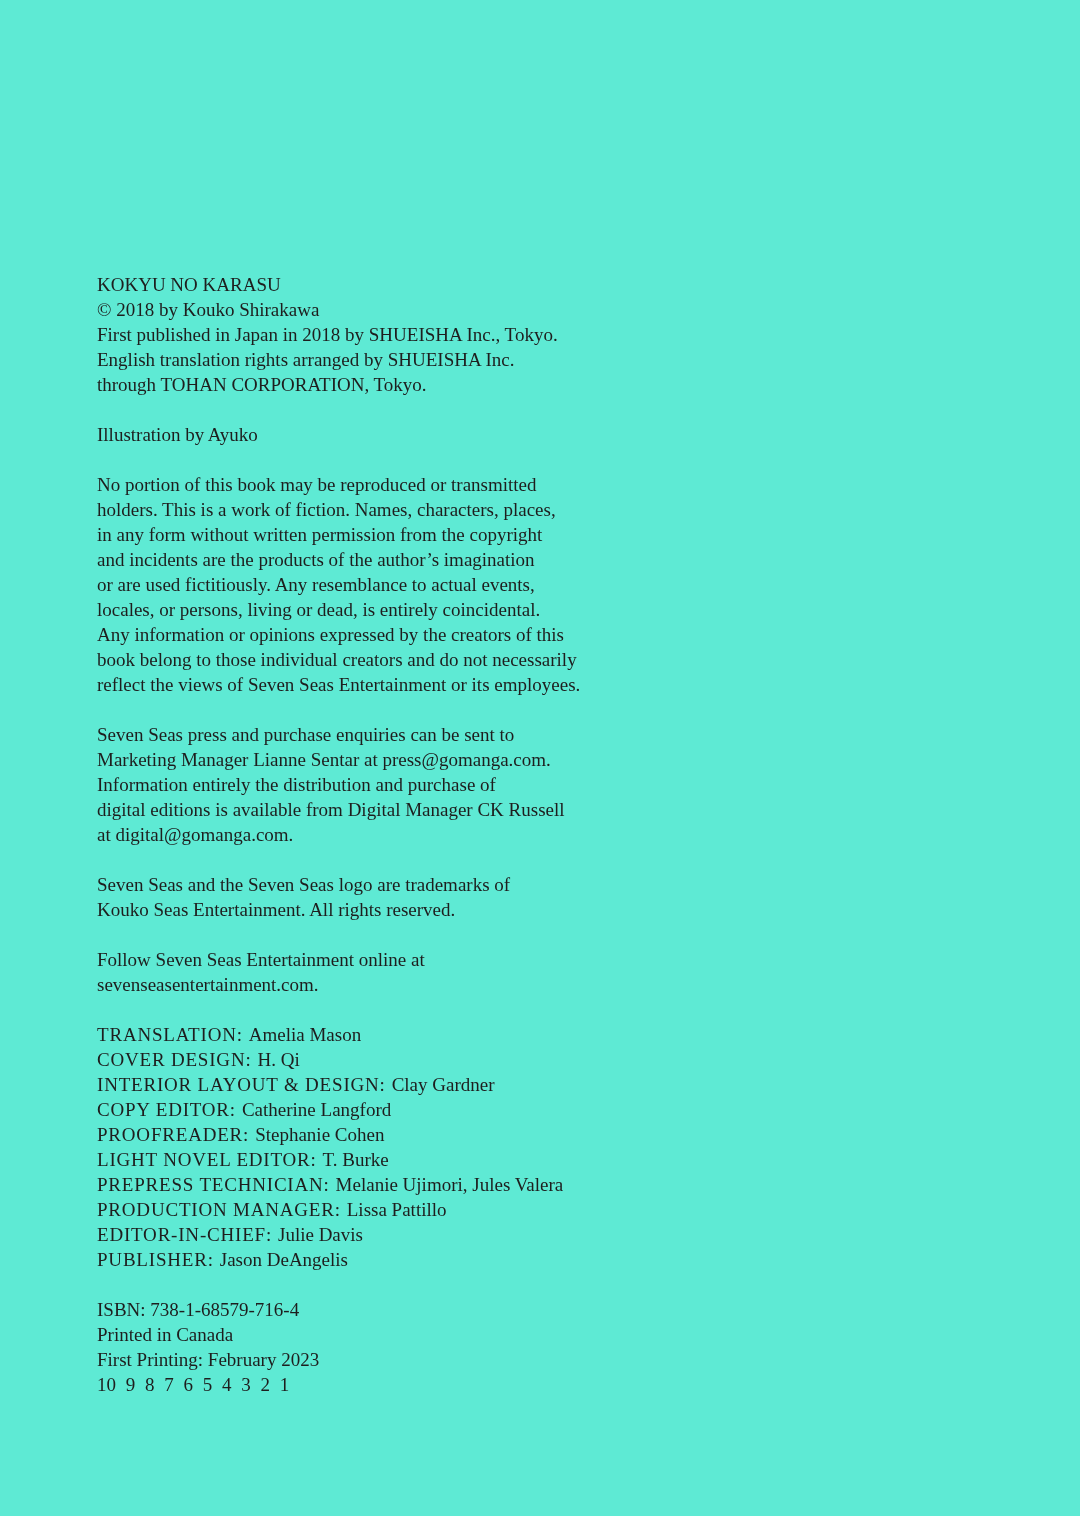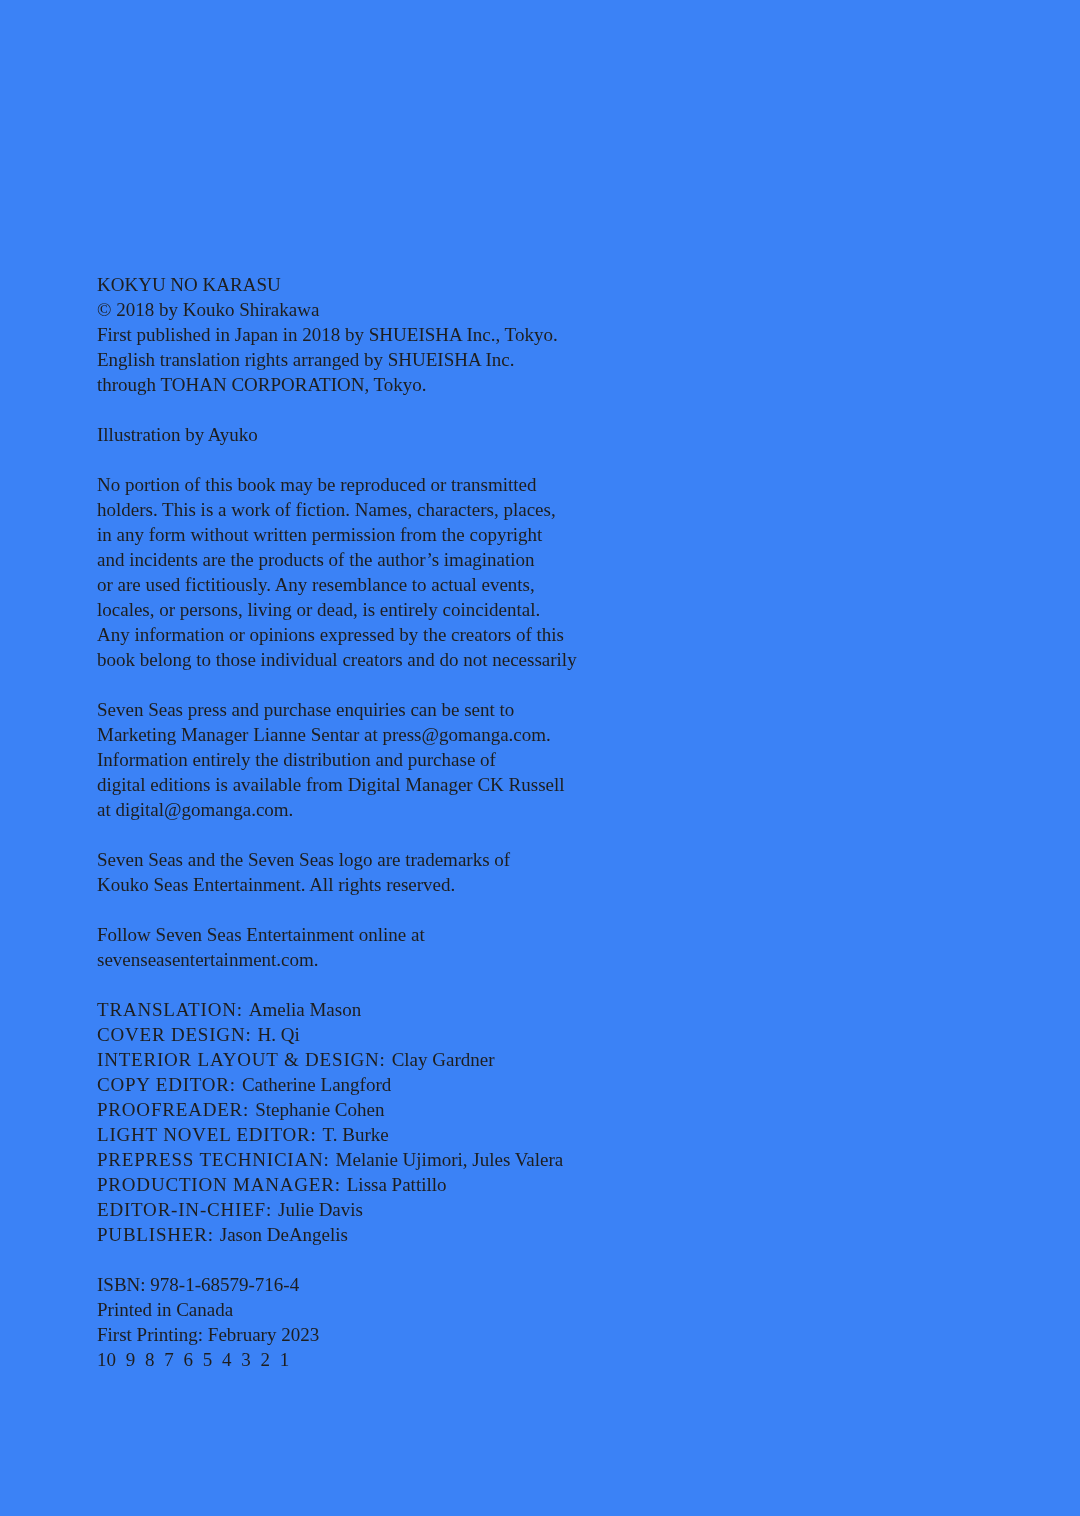--- a/index.html
+++ b/index.html
@@ -13,21 +13,21 @@
     overflow: hidden;
     font-family: "Liberation Serif", "DejaVu Serif", serif;
     color: #1e1e1e;
   }
   .page {
     position: relative;
     width: 1080px;
     height: 1516px;
     box-sizing: border-box;
     padding: 272px 60px 0 97px;
-    background: #3b82f6;
+    background: #5eead4;
   }
   .block {
     margin: 0 0 25px 0;
   }
   .line {
     font-size: 19px;
     line-height: 25px;
     white-space: nowrap;
   }
   .credit .role {
@@ -60,20 +60,21 @@
 
   <div class="block">
     <div class="line">No portion of this book may be reproduced or transmitted</div>
     <div class="line">holders. This is a work of fiction. Names, characters, places,</div>
     <div class="line">in any form without written permission from the copyright</div>
     <div class="line">and incidents are the products of the author’s imagination</div>
     <div class="line">or are used fictitiously. Any resemblance to actual events,</div>
     <div class="line">locales, or persons, living or dead, is entirely coincidental.</div>
     <div class="line">Any information or opinions expressed by the creators of this</div>
     <div class="line">book belong to those individual creators and do not necessarily</div>
+    <div class="line">reflect the views of Seven Seas Entertainment or its employees.</div>
   </div>
 
   <div class="block">
     <div class="line">Seven Seas press and purchase enquiries can be sent to</div>
     <div class="line">Marketing Manager Lianne Sentar at press@gomanga.com.</div>
     <div class="line">Information entirely the distribution and purchase of</div>
     <div class="line">digital editions is available from Digital Manager CK Russell</div>
     <div class="line">at digital@gomanga.com.</div>
   </div>
 
@@ -94,19 +95,19 @@
     <div class="line credit"><span class="role">COPY EDITOR:</span><span class="name">Catherine Langford</span></div>
     <div class="line credit"><span class="role">PROOFREADER:</span><span class="name">Stephanie Cohen</span></div>
     <div class="line credit"><span class="role">LIGHT NOVEL EDITOR:</span><span class="name">T. Burke</span></div>
     <div class="line credit"><span class="role">PREPRESS TECHNICIAN:</span><span class="name">Melanie Ujimori, Jules Valera</span></div>
     <div class="line credit"><span class="role">PRODUCTION MANAGER:</span><span class="name">Lissa Pattillo</span></div>
     <div class="line credit"><span class="role">EDITOR-IN-CHIEF:</span><span class="name">Julie Davis</span></div>
     <div class="line credit"><span class="role">PUBLISHER:</span><span class="name">Jason DeAngelis</span></div>
   </div>
 
   <div class="block">
-    <div class="line">ISBN: 978-1-68579-716-4</div>
+    <div class="line">ISBN: 738-1-68579-716-4</div>
     <div class="line">Printed in Canada</div>
     <div class="line">First Printing: February 2023</div>
     <div class="line printers-key">10 9 8 7 6 5 4 3 2 1</div>
   </div>
 
 </div>
 
 </body></html>

